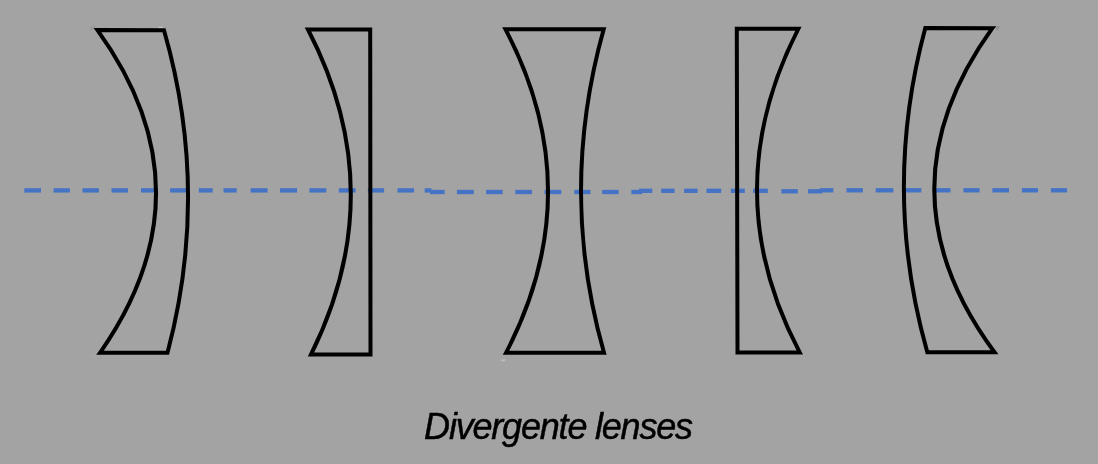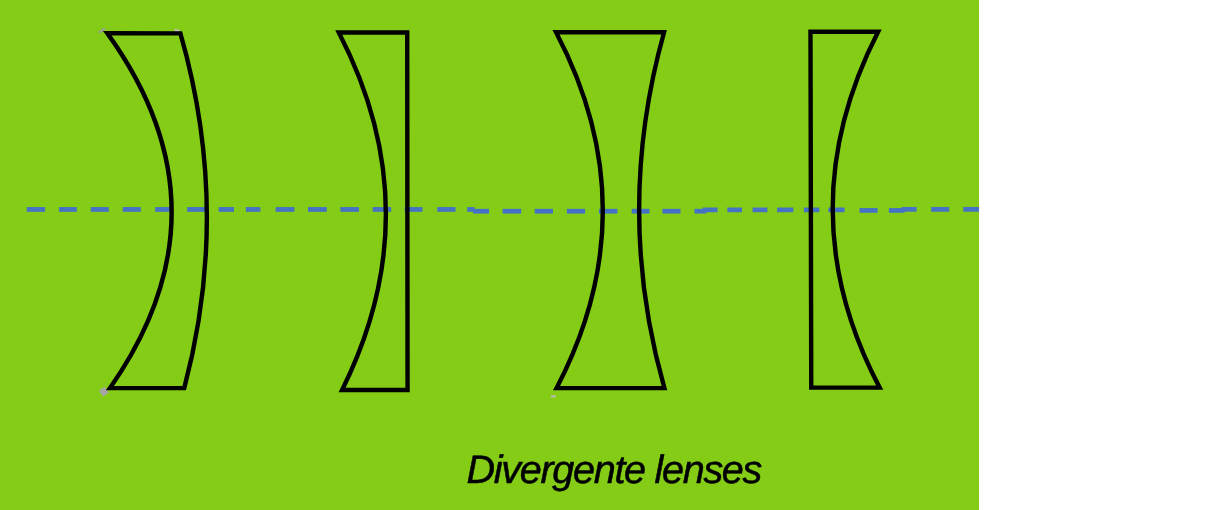--- a/index.html
+++ b/index.html
@@ -1,16 +1,16 @@
 <!DOCTYPE html>
 <html><head>
 <meta charset="utf-8">
 <style>
   html,body{margin:0;padding:0;background:#ffffff;}
-  .wrap{position:relative;width:890px;height:464px;background:#84cc16;overflow:hidden;}
+  .wrap{position:relative;width:1098px;height:464px;background:#a3a3a3;overflow:hidden;}
   svg{position:absolute;left:0;top:0;}
 </style>
 </head>
 <body>
 <div class="wrap">
 <svg width="1098" height="464" viewBox="0 0 1098 464" xmlns="http://www.w3.org/2000/svg">
 
   <path d="M 90.2 29.6 L 95.2 25.9" stroke="#9a9a9a" stroke-width="2" fill="none"></path>
   <rect x="91.2" y="352.8" width="6.4" height="6.4" fill="#a6a6a6" transform="rotate(-35 94.4 356)"></rect>
   <path d="M 994.2 26.3 L 1000.6 26.3 L 997.4 30.6 Z" fill="#8f8f8f"></path>

